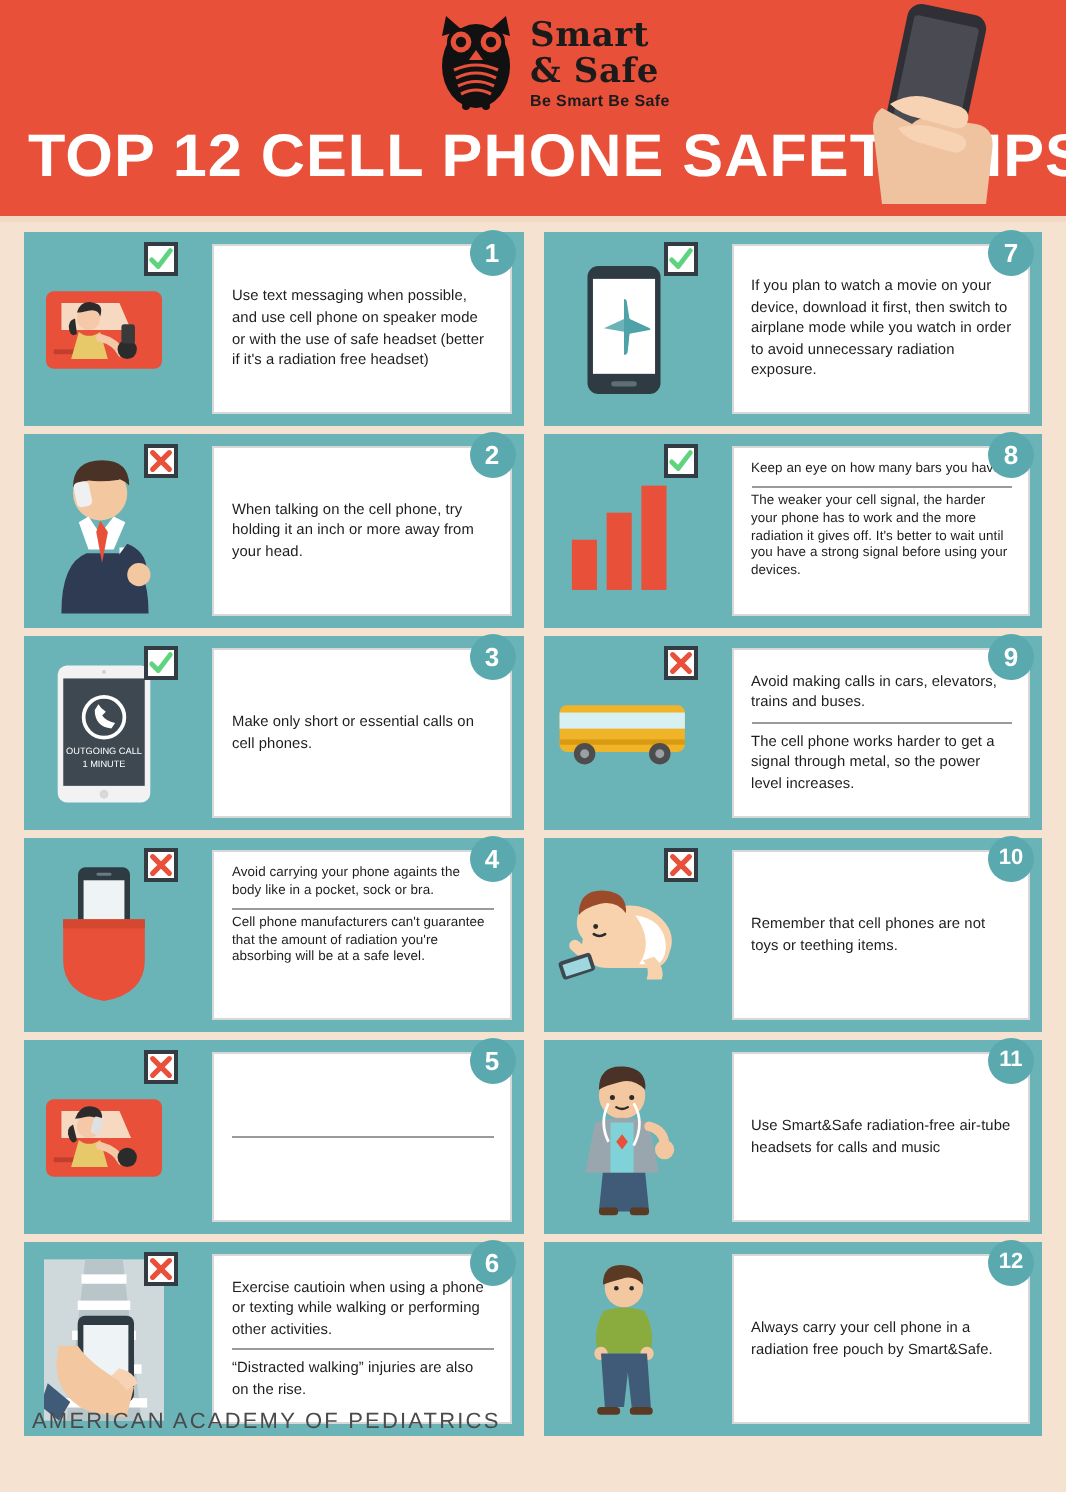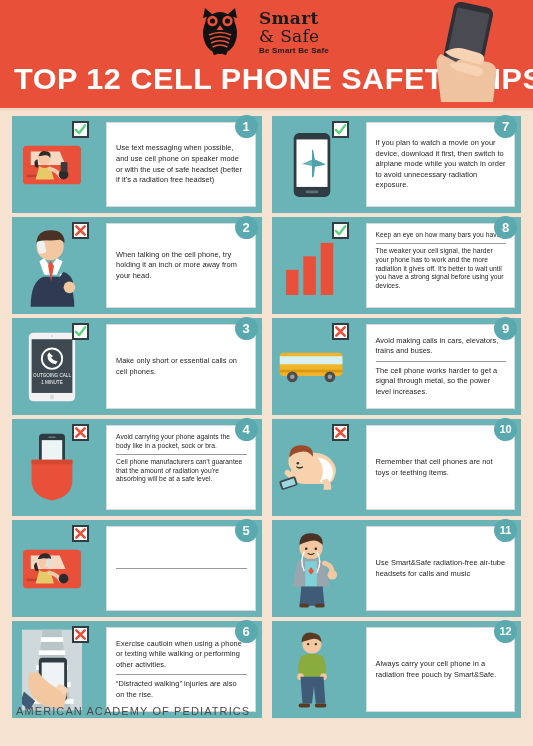--- a/index.html
+++ b/index.html
@@ -12,32 +12,32 @@
   .page { position: relative; width: 533px; height: 746px; background: #f6e2d0; }
 
   
   .header {
     position: relative;
     width: 533px; height: 108px;
     background: #e8503a;
     overflow: hidden;
   }
   .logo-wrap {
-    position: absolute; left: 198px; top: 6px;
-    display: flex; align-items: center; gap: 17px;
+    position: absolute; left: 216px; top: 6px;
+    display: flex; align-items: center; gap: 5px;
   }
   .owl { width: 44px; height: 50px; display: block; }
   .logo-text { line-height: 1; padding-top: 2px; }
   .logo-l1 {
     font-family: "DejaVu Serif", serif;
     font-size: 17px; font-weight: bold; color: #1b1b1b; letter-spacing: .3px;
   }
   .logo-l2 {
     font-family: "DejaVu Serif", serif;
-    font-size: 17px; font-weight: normal; color: #1b1b1b; letter-spacing: .3px;
+    font-size: 17px; font-weight: bold; color: #1b1b1b; letter-spacing: .3px;
     margin-top: 1px;
   }
   .logo-l3 {
     font-family: "Liberation Sans", sans-serif;
     font-size: 8px; font-weight: bold; color: #1b1b1b;
     letter-spacing: .2px; margin-top: 2px;
   }
   .main-title {
     position: absolute; left: 14px; top: 62px;
     font-size: 30px; font-weight: bold; color: #ffffff;

